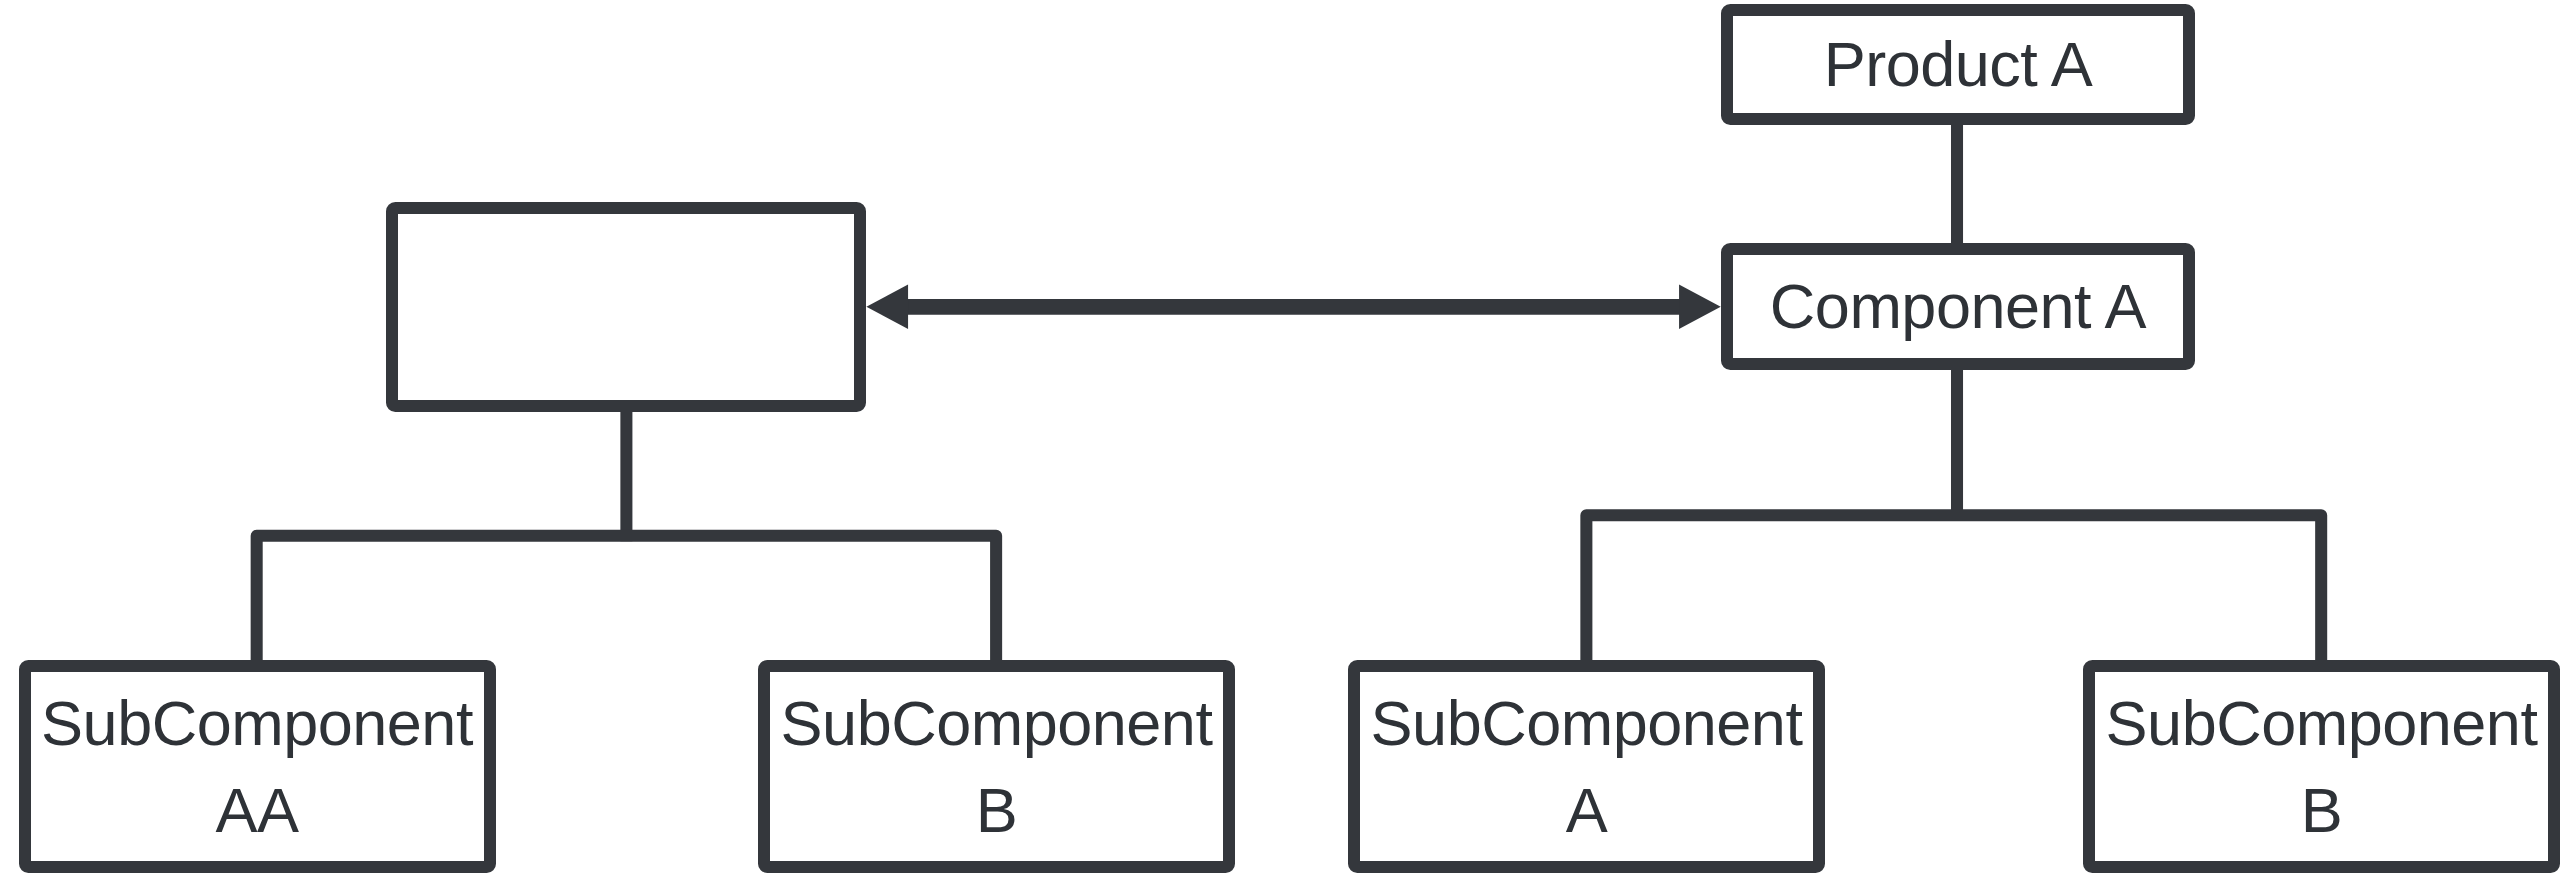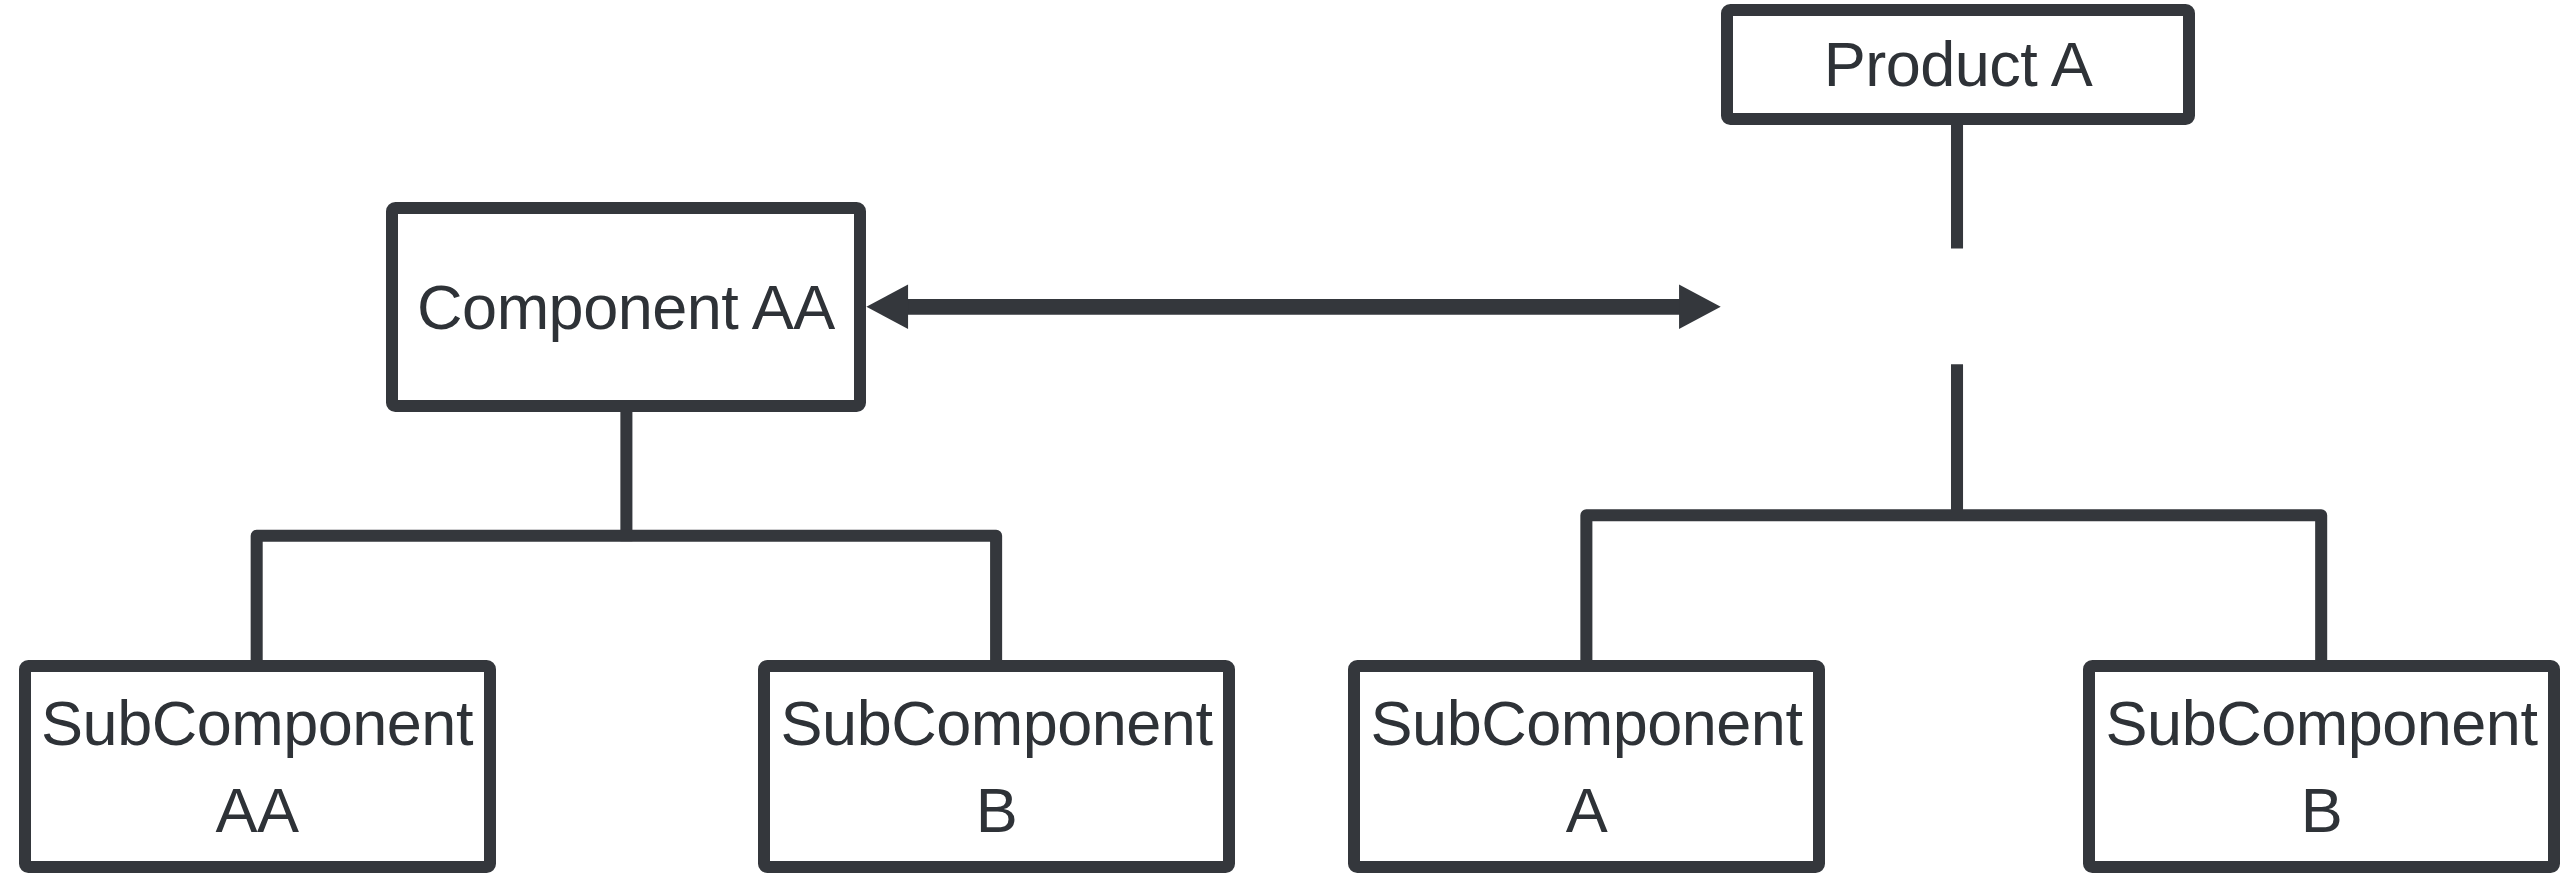--- a/index.html
+++ b/index.html
@@ -71,23 +71,25 @@
       <path d="M972 331 H 1820" stroke="#34373c" stroke-width="17" fill="none"></path>
       <polygon points="935,331 980,307 980,355" fill="#34373c"></polygon>
       <polygon points="1857,331 1812,307 1812,355" fill="#34373c"></polygon>
     </g>
   </svg>
 
   <div class="node" id="node-product-a">
     <div class="line">Product A</div>
   </div>
 
+  <div class="node" id="node-component-a">
+    <div class="line">Component A</div>
+  </div>
 
   <div class="node" id="node-substitute-aa">
-    <div class="line">Component AA</div>
   </div>
 
   <div class="node" id="node-sub-aa">
     <div class="line">SubComponent</div>
     <div class="line">AA</div>
   </div>
 
   <div class="node" id="node-sub-b-left">
     <div class="line">SubComponent</div>
     <div class="line">B</div>

